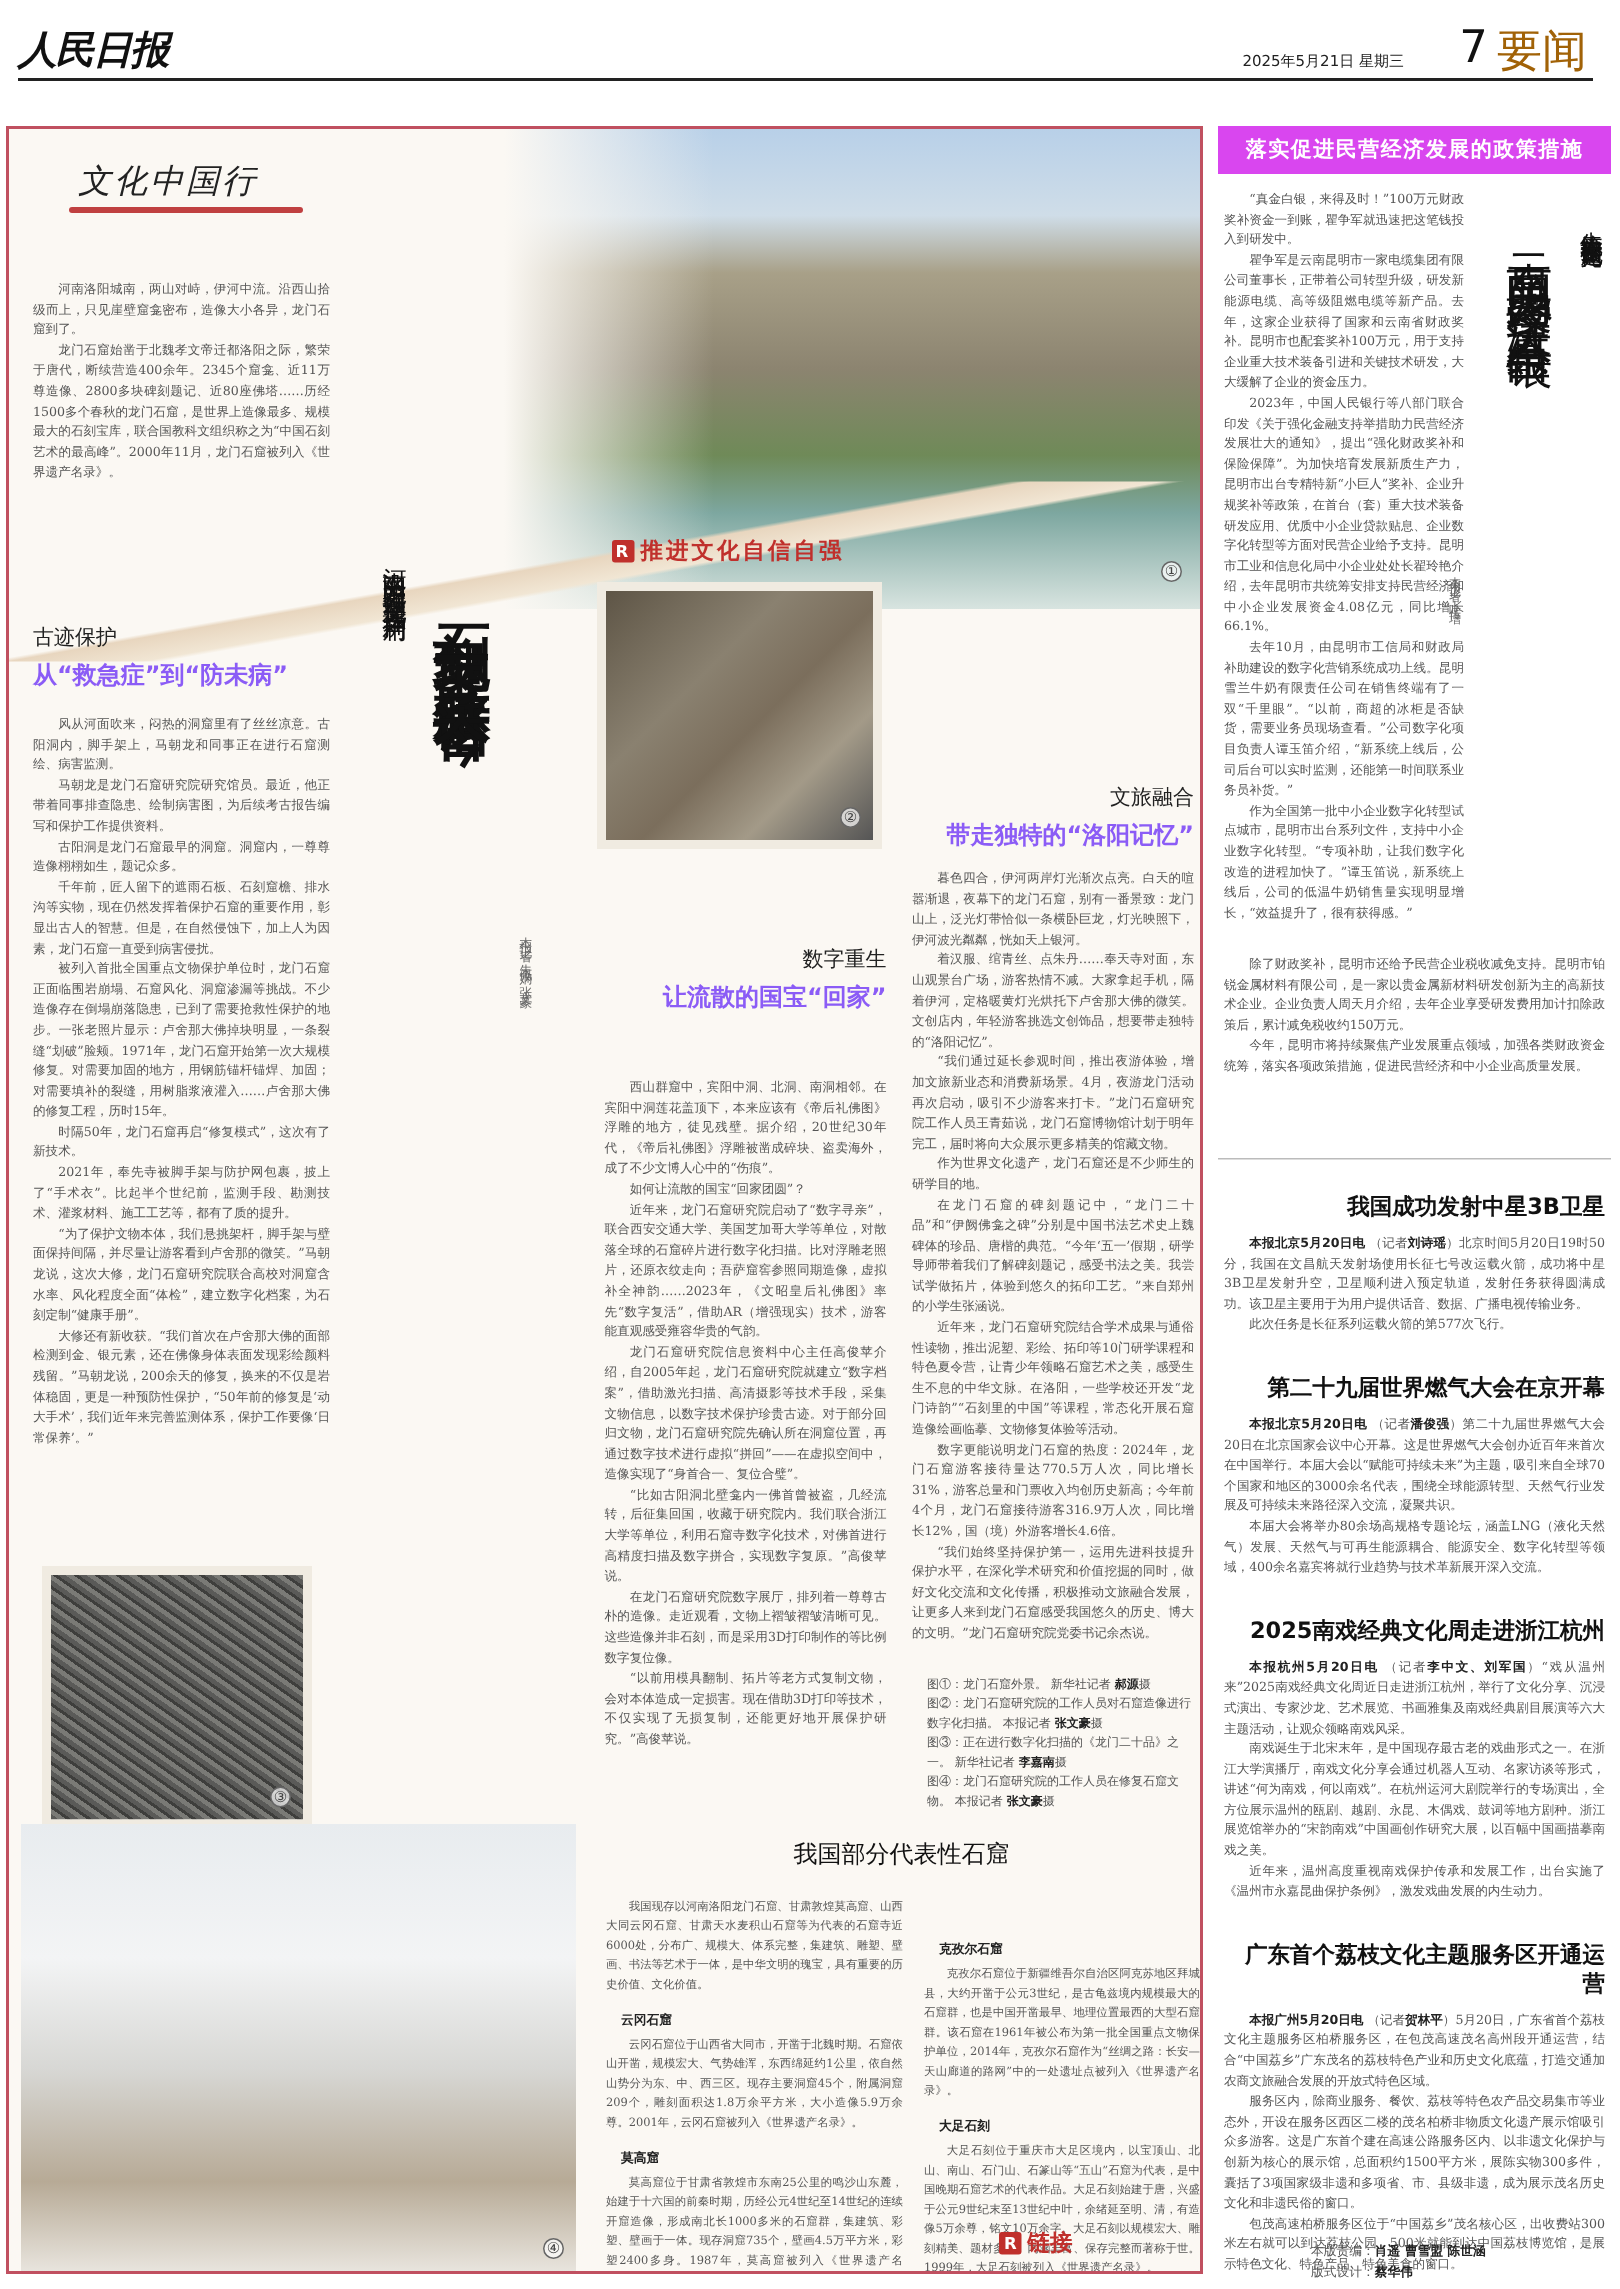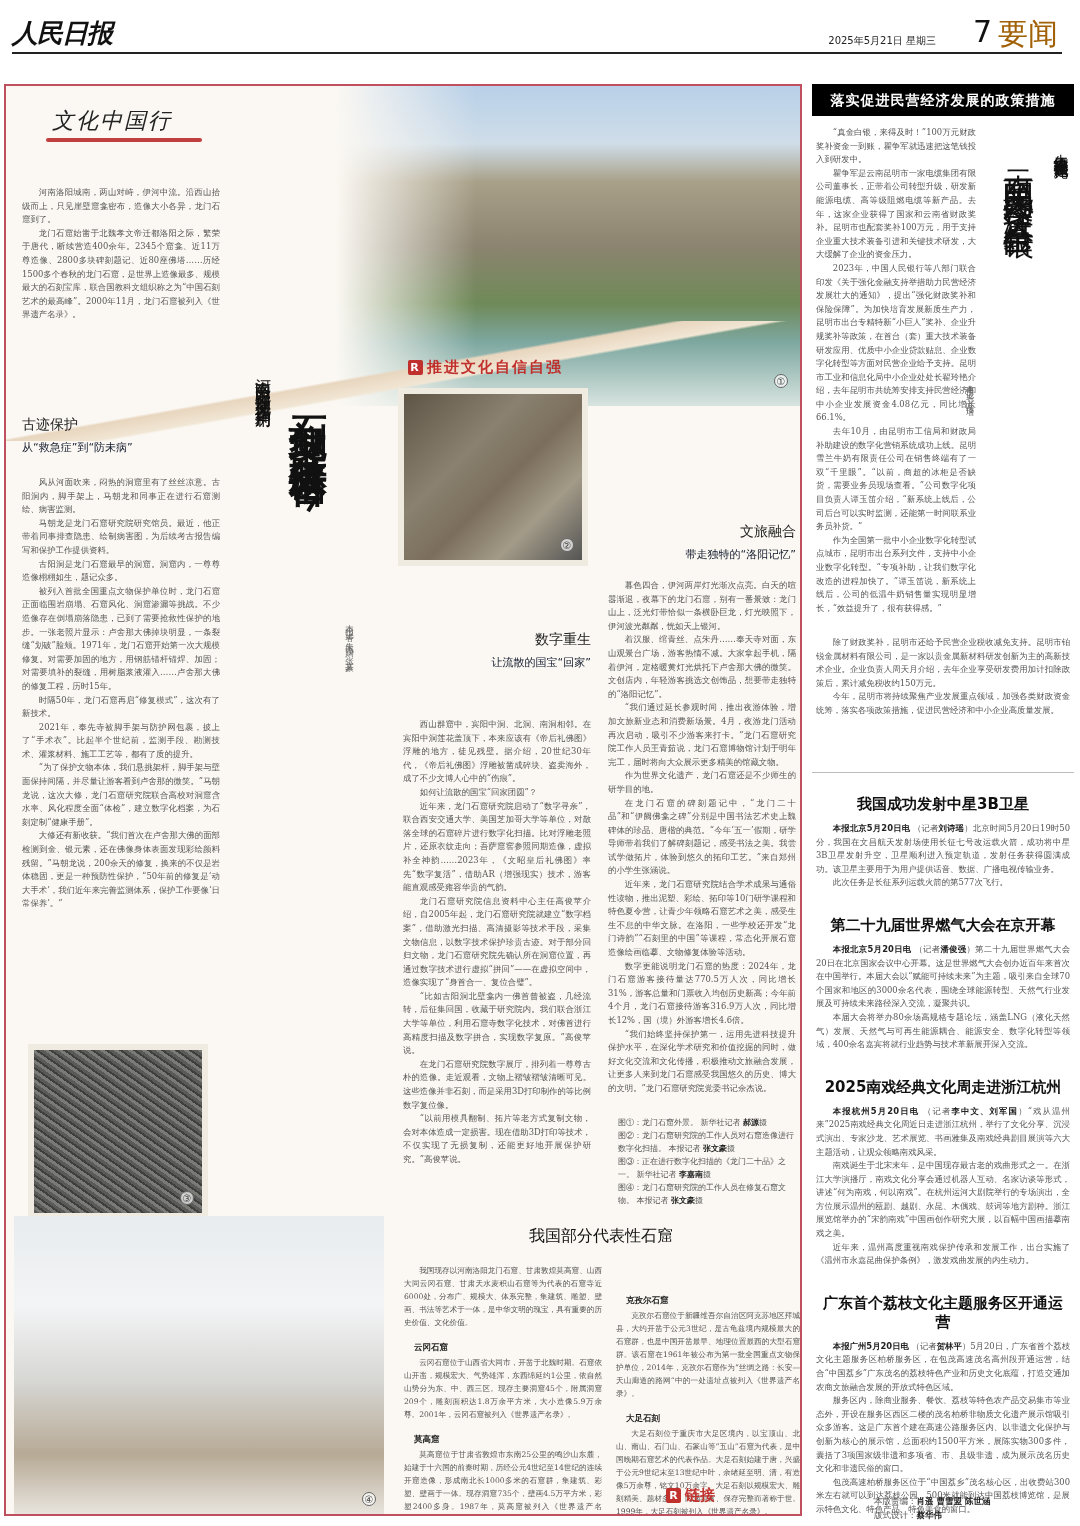--- a/index.html
+++ b/index.html
@@ -14,21 +14,21 @@
 .hero-fade{position:absolute;left:330px;top:0;width:140px;height:320px;background:linear-gradient(90deg,#fbf8f3,rgba(251,248,243,0))}
 .swoosh{position:absolute;left:0;top:235px;width:798px;height:120px;background:linear-gradient(170deg,rgba(0,0,0,0) 45%,#e8d6bf 46%,#f1e6d4 52%,rgba(0,0,0,0) 53%)}
 .badge-num{position:absolute;font-size:10px;color:#444;font-family:"DejaVu Sans",sans-serif;border:1px solid #666;border-radius:50%;width:14px;height:14px;text-align:center;line-height:13px;background:rgba(255,255,255,.7)}
 .col-brand{position:absolute;left:46px;top:20px;font-size:22px;font-weight:normal;color:#222;font-style:italic;letter-spacing:2px}
 .col-brand:after{content:"";position:absolute;left:-6px;right:-30px;bottom:-6px;height:4px;border-radius:4px;background:#c04040}
 .body-text{font-size:8.4px;line-height:13.6px;text-indent:2em;color:#555;text-align:justify;font-family:"DejaVu Serif",serif}
 .body-text p{text-indent:2em}
 .intro{position:absolute;left:16px;top:100px;width:198px}
 .left-head{position:absolute;left:16px;top:330px;width:198px;text-align:left}
 .kicker{font-size:14px;color:#222;font-family:"DejaVu Sans",sans-serif;margin-bottom:6px}
-.headline2{font-size:11px;font-weight:normal;color:#0f172a;font-family:"DejaVu Sans",sans-serif}
+.headline2{font-size:16px;font-weight:bold;color:#8b5cf6;font-family:"DejaVu Sans",sans-serif}
 .left-body{position:absolute;left:16px;top:390px;width:198px}
 .vtitle{position:absolute;writing-mode:vertical-rl;font-family:"DejaVu Sans",sans-serif;color:#111}
 .vsub{left:246px;top:280px;font-size:16px;letter-spacing:2px}
 .vmain{left:276px;top:300px;font-size:38px;font-weight:bold;letter-spacing:4px}
 .vbyline{left:338px;top:532px;font-size:8.5px;color:#666;letter-spacing:3px}
 .banner{position:absolute;left:402px;top:272px;font-size:15px;font-weight:bold;color:#c0302c;font-family:"DejaVu Sans",sans-serif;letter-spacing:2px}
 .banner .r{display:inline-block;width:15px;height:15px;background:#c0302c;color:#fff;font-size:11px;line-height:15px;text-align:center;margin-right:4px;border-radius:2px;vertical-align:1px}
 .photo2{position:absolute;left:392px;top:302px;width:190px;height:178px;border:6px solid #f0ebe1;background:linear-gradient(135deg,#5e5546 0%,#8a8170 35%,#7b6e5c 55%,#a39a88 75%,#555 100%)}
 .photo3{position:absolute;left:22px;top:958px;width:180px;height:175px;border:6px solid #f0ebe1;background:repeating-linear-gradient(35deg,#5a5a58 0 3px,#7a7a76 3px 6px,#3e3e3c 6px 8px)}
 .photo4{position:absolute;left:8px;top:1130px;width:370px;height:298px;background:linear-gradient(180deg,#e8ecef 0%,#f3f4f5 30%,#d7d7d4 55%,#b7aa96 80%,#e8e4dd 100%)}
@@ -42,30 +42,30 @@
 .captions b{color:#222}
 .link-title{position:absolute;left:395px;top:1140px;width:400px;text-align:center;font-size:16px;color:#111;font-family:"DejaVu Sans",sans-serif}
 .grotto{position:absolute;font-size:7.6px;line-height:13px;color:#555;text-align:justify;font-family:"DejaVu Serif",serif}
 .grotto h4{font-size:8.5px;color:#222;font-family:"DejaVu Sans",sans-serif;font-weight:bold;margin:12px 0 2px 10px}
 .grotto p{text-indent:2em}
 .g1{left:398px;top:1178px;width:198px}
 .g2{left:610px;top:1178px;width:184px}
 .link-badge{position:absolute;left:666px;top:1486px;font-size:15px;font-weight:bold;color:#c0302c;font-family:"DejaVu Sans",sans-serif}
 .link-badge .r{display:inline-block;width:15px;height:15px;background:#c0302c;color:#fff;font-size:11px;line-height:15px;text-align:center;margin-right:4px;border-radius:2px;vertical-align:1px}
 .right{position:absolute;left:812px;top:84px;width:262px}
-.red-banner{background:#000000;color:#fff;font-size:14px;font-weight:bold;text-align:center;height:32px;line-height:32px;font-family:"DejaVu Sans",sans-serif;letter-spacing:1px}
+.red-banner{background:#d946ef;color:#fff;font-size:14px;font-weight:bold;text-align:center;height:32px;line-height:32px;font-family:"DejaVu Sans",sans-serif;letter-spacing:1px}
 .yn-wrap{position:relative;height:650px}
 .yn-body{position:absolute;left:4px;top:10px;width:160px}
 .yn-vsub{position:absolute;right:4px;top:26px;writing-mode:vertical-rl;font-size:15px;color:#111;font-family:"DejaVu Sans",sans-serif;letter-spacing:1px}
 .yn-vmain{position:absolute;right:34px;top:30px;writing-mode:vertical-rl;font-size:31px;color:#111;font-family:"DejaVu Sans",sans-serif;letter-spacing:4px}
 .yn-vbyline{position:absolute;right:100px;top:262px;writing-mode:vertical-rl;font-size:8px;color:#666;letter-spacing:3px}
 .yn-tail{position:absolute;left:4px;top:520px;width:254px}
 .rule{border-top:1px solid #bbb;margin:6px 0}
 .news{padding:4px 4px 10px}
-.news h3{font-size:15px;text-align:center;color:#111;font-family:"DejaVu Sans",sans-serif;font-weight:bold;margin:12px 0 8px}
+.news h3{font-size:15px;text-align:right;color:#111;font-family:"DejaVu Sans",sans-serif;font-weight:bold;margin:12px 0 8px}
 .news .lead b{color:#222;font-family:"DejaVu Sans",sans-serif}
 .editors{position:absolute;left:874px;top:1494px;font-size:8.5px;line-height:14px;color:#555;font-family:"DejaVu Serif",serif}
 .editors b{color:#222}
 </style>
 </head>
 <body>
 
 <header class="masthead">
   <div class="logo">人民日报</div>
   <div class="dateline">
@@ -98,20 +98,21 @@
   <div class="vtitle vbyline">本报记者 朱佩娴 张文豪</div>
 
   <div class="left-head">
     <div class="kicker">古迹保护</div>
     <div class="headline2">从“救急症”到“防未病”</div>
   </div>
   <div class="left-body body-text">
     <p>风从河面吹来，闷热的洞窟里有了丝丝凉意。古阳洞内，脚手架上，马朝龙和同事正在进行石窟测绘、病害监测。</p>
     <p>马朝龙是龙门石窟研究院研究馆员。最近，他正带着同事排查隐患、绘制病害图，为后续考古报告编写和保护工作提供资料。</p>
     <p>古阳洞是龙门石窟最早的洞窟。洞窟内，一尊尊造像栩栩如生，题记众多。</p>
+    <p>千年前，匠人留下的遮雨石板、石刻窟檐、排水沟等实物，现在仍然发挥着保护石窟的重要作用，彰显出古人的智慧。但是，在自然侵蚀下，加上人为因素，龙门石窟一直受到病害侵扰。</p>
     <p>被列入首批全国重点文物保护单位时，龙门石窟正面临围岩崩塌、石窟风化、洞窟渗漏等挑战。不少造像存在倒塌崩落隐患，已到了需要抢救性保护的地步。一张老照片显示：卢舍那大佛掉块明显，一条裂缝“划破”脸颊。1971年，龙门石窟开始第一次大规模修复。对需要加固的地方，用钢筋锚杆锚焊、加固；对需要填补的裂缝，用树脂浆液灌入……卢舍那大佛的修复工程，历时15年。</p>
     <p>时隔50年，龙门石窟再启“修复模式”，这次有了新技术。</p>
     <p>2021年，奉先寺被脚手架与防护网包裹，披上了“手术衣”。比起半个世纪前，监测手段、勘测技术、灌浆材料、施工工艺等，都有了质的提升。</p>
     <p>“为了保护文物本体，我们悬挑架杆，脚手架与壁面保持间隔，并尽量让游客看到卢舍那的微笑。”马朝龙说，这次大修，龙门石窟研究院联合高校对洞窟含水率、风化程度全面“体检”，建立数字化档案，为石刻定制“健康手册”。</p>
     <p>大修还有新收获。“我们首次在卢舍那大佛的面部检测到金、银元素，还在佛像身体表面发现彩绘颜料残留。”马朝龙说，200余天的修复，换来的不仅是岩体稳固，更是一种预防性保护，“50年前的修复是‘动大手术’，我们近年来完善监测体系，保护工作要像‘日常保养’。”</p>
   </div>
 
   <div class="photo2">
     <span class="badge-num" style="right:8px;bottom:8px">②</span>
   </div>

